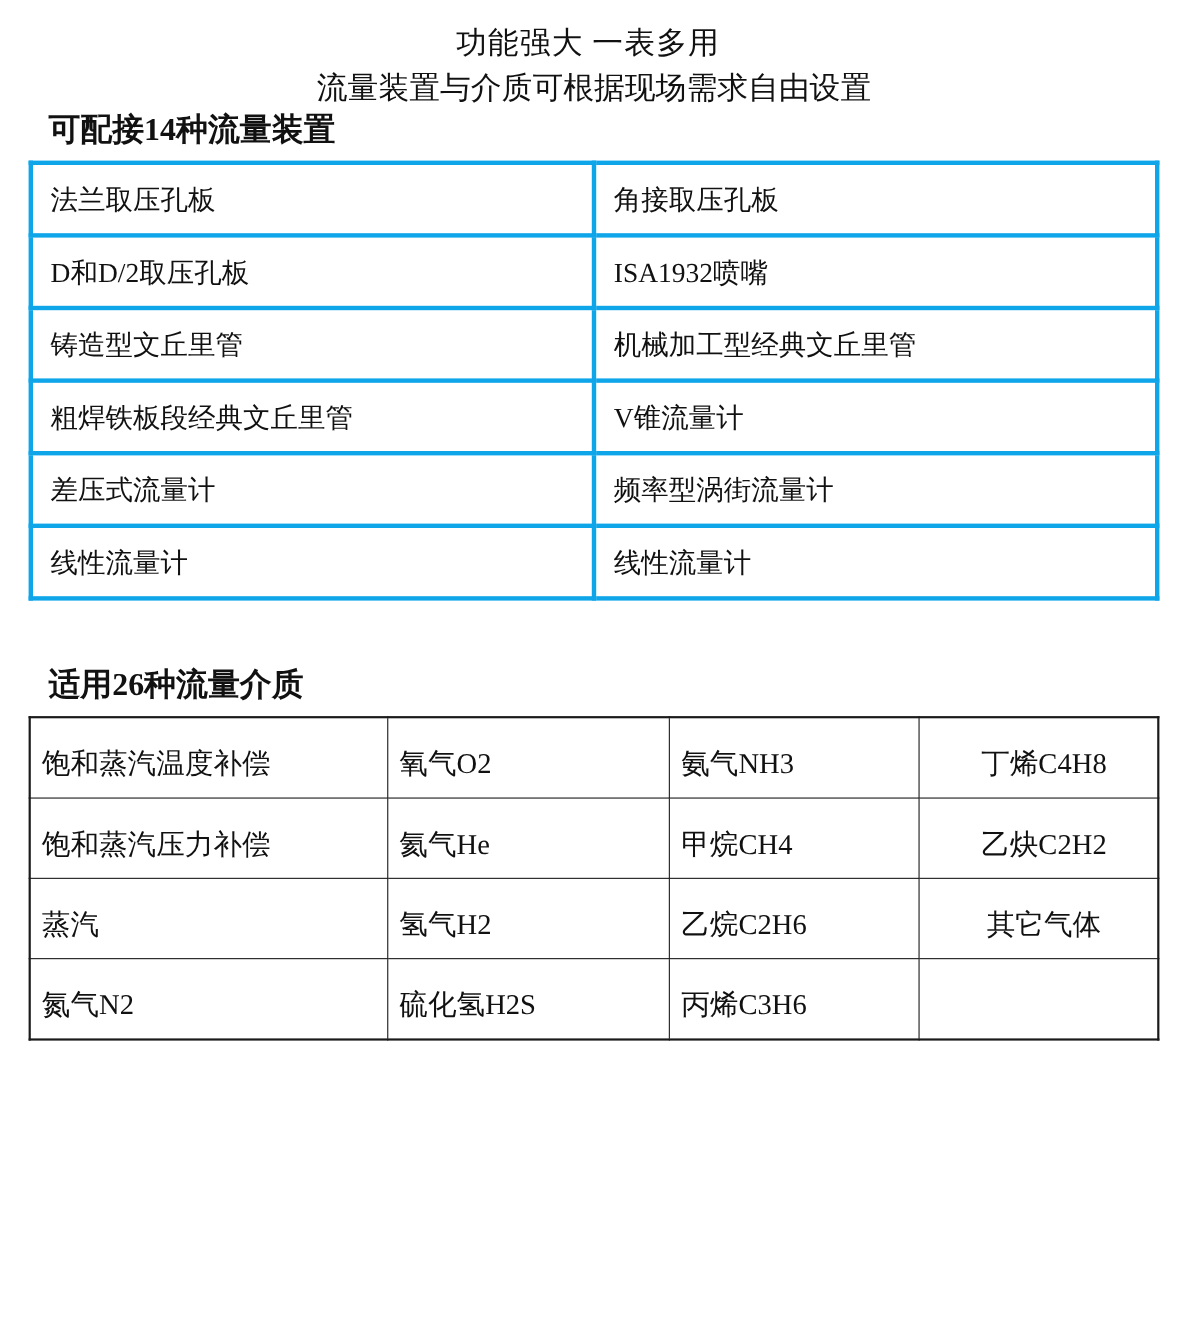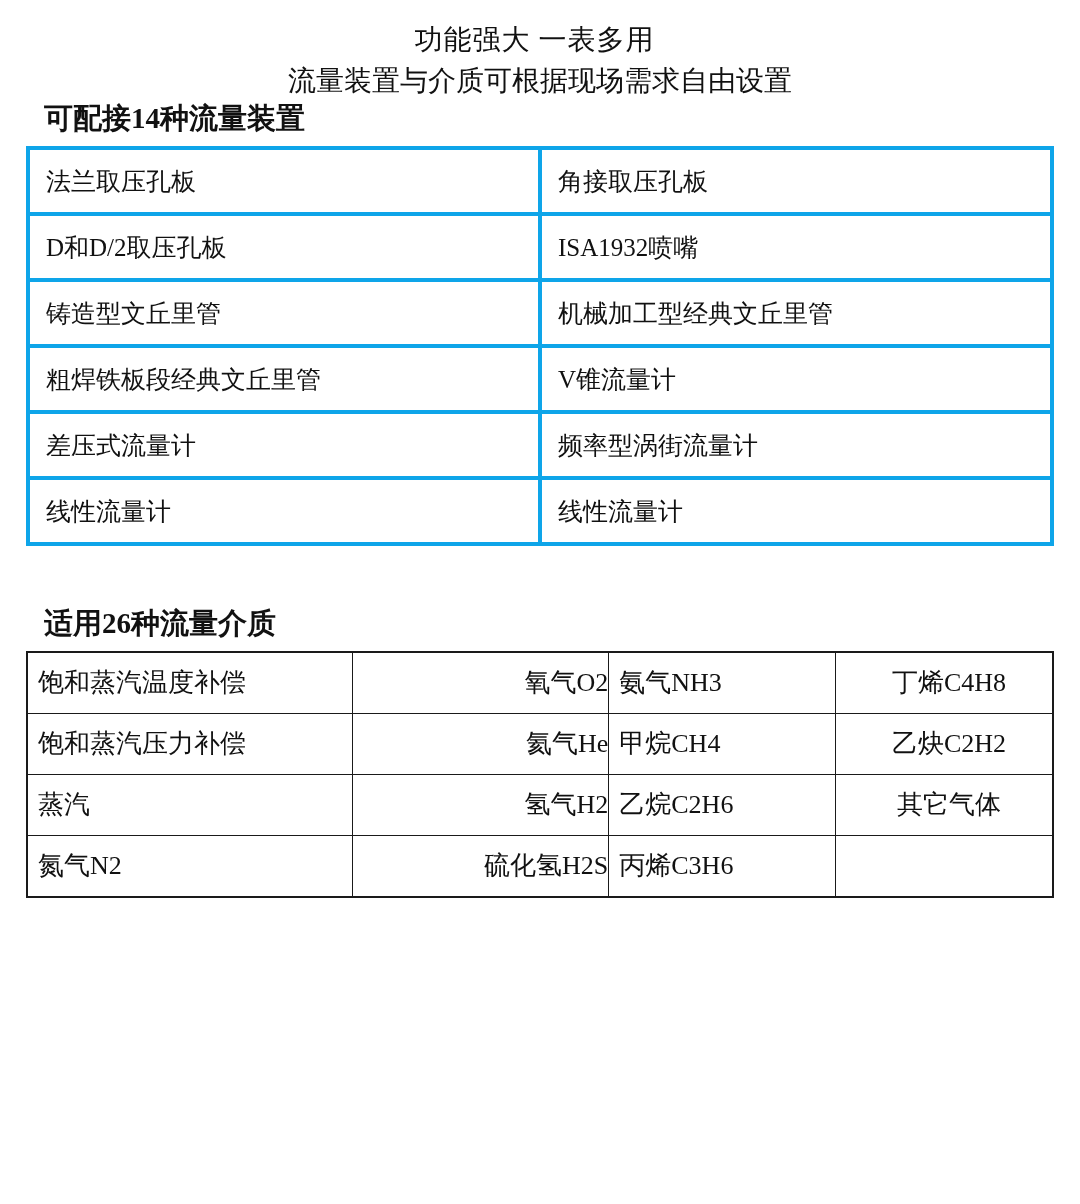--- a/index.html
+++ b/index.html
@@ -68,26 +68,26 @@
   }
   table.media {
     width: 1028px;
     margin: 0 auto 0 26px;
     border: 2px solid #1a1a1a;
   }
   table.media td {
     border: 1px solid #1a1a1a;
     font-size: 26px;
     height: 56px;
-    padding: 2px 0 2px 10px;
+    padding: 14px 0 2px 10px;
     vertical-align: middle;
     white-space: nowrap;
   }
   table.media td.c0 { width: 32%; }
-  table.media td.c1 { width: 25%; text-align: right; }
+  table.media td.c1 { width: 25%; }
   table.media td.c2 { width: 22%; }
   table.media td.c3 { width: 21%; text-align: center; }
 </style>
 </head>
 <body>
 
 <div class="page">
 
   <div class="title">功能强大  一表多用</div>
   <div class="subtitle">流量装置与介质可根据现场需求自由设置</div>

